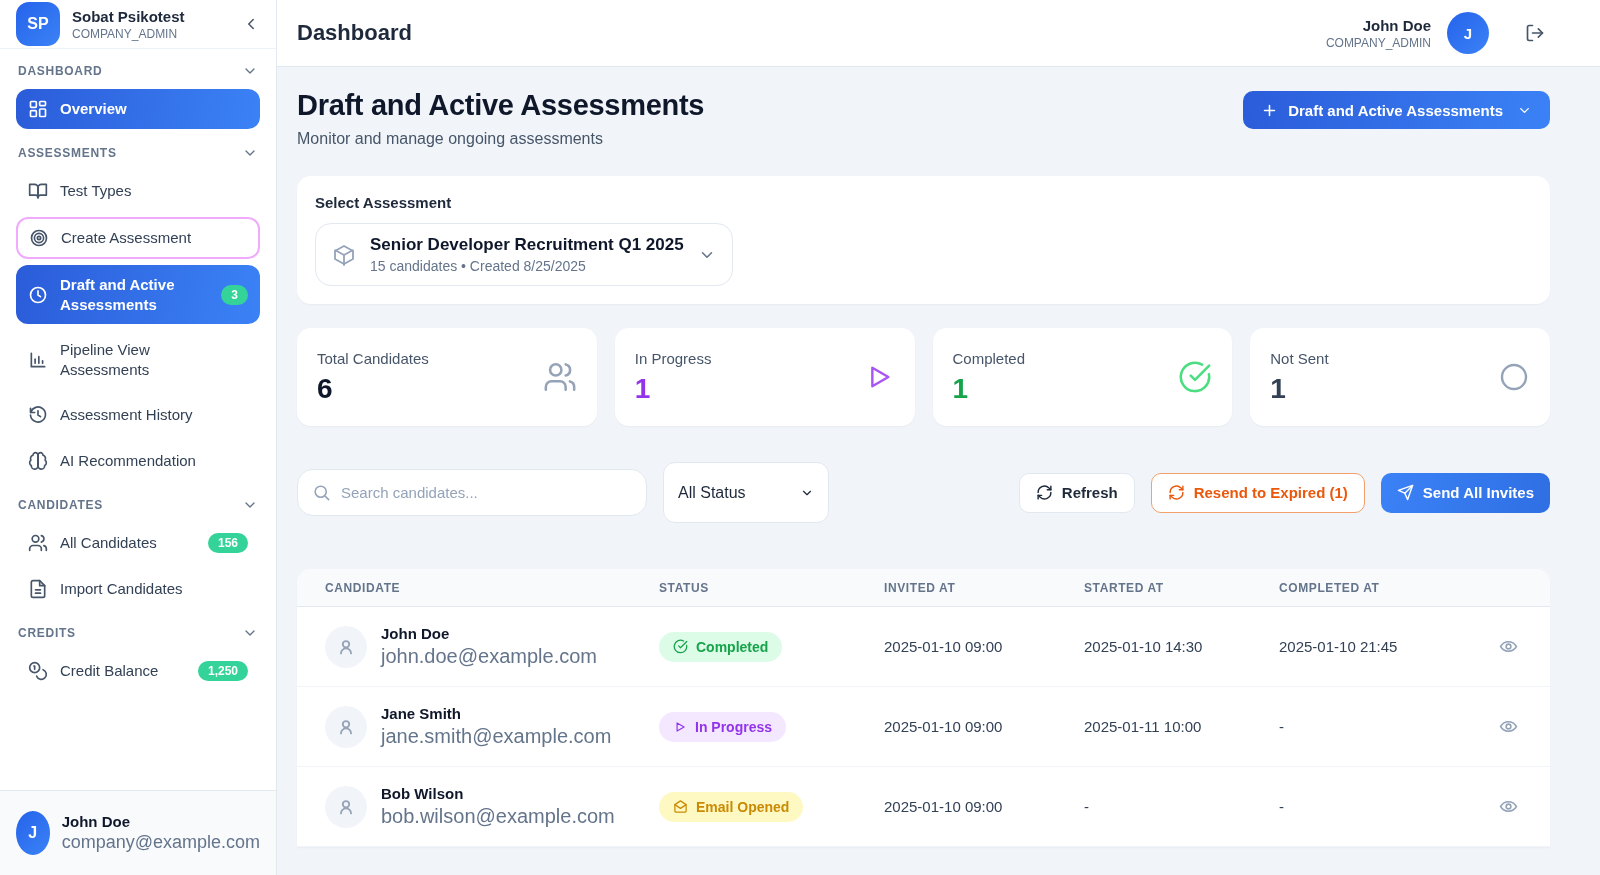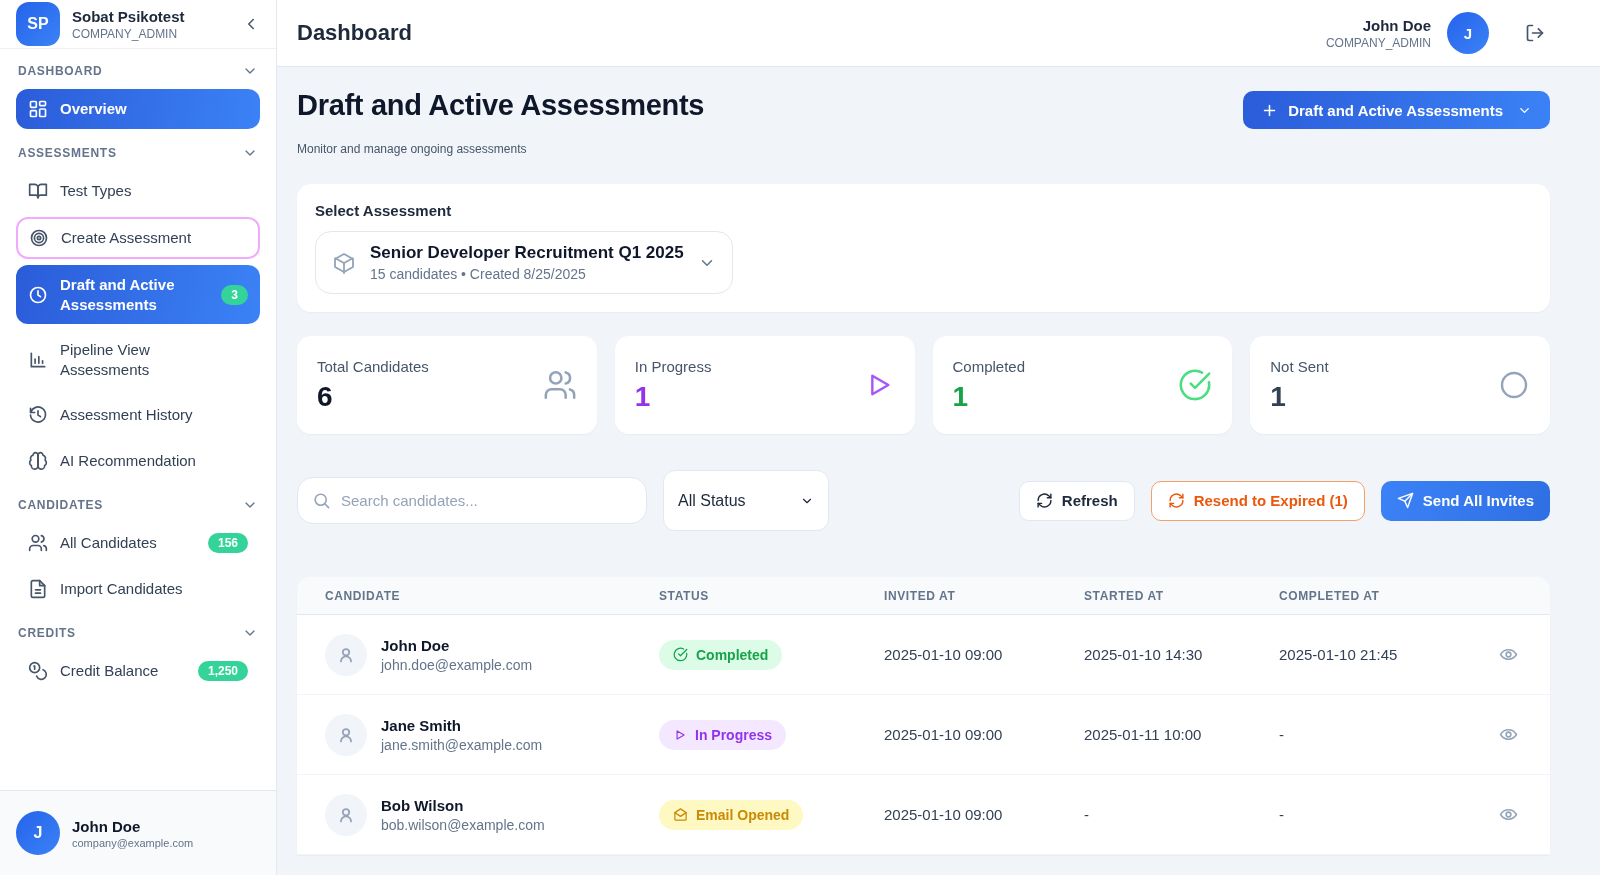--- a/index.html
+++ b/index.html
@@ -24,37 +24,37 @@
   .nav-item { display:flex; align-items:center; gap:12px; padding:10px 12px; border-radius:12px; color:#334155; font-size:15px; font-weight:500; margin-bottom:6px; cursor:pointer; }
   .nav-item .nicon { color:#475569; flex:0 0 auto; }
   .nav-item.active { background:linear-gradient(100deg,#2b5cd9,#3b82f6); color:#fff; font-weight:600; }
   .nav-item.active .nicon { color:#fff; }
   .nav-item.outlined { border:2px solid #f0abfc; padding:9px 11px; background:#fff; }
   .nav-label { line-height:1.3; }
   .badge { margin-left:auto; background:#34d399; color:#fff; font-size:12px; font-weight:700; padding:3px 10px; border-radius:999px; }
   .sb-footer { margin-top:auto; border-top:1px solid #e2e8f0; background:#f8fafc; padding:16px; display:flex; align-items:center; gap:12px; height:85px; }
   .sb-avatar { width:44px; height:44px; border-radius:50%; background:linear-gradient(135deg,#2563eb,#3b82f6); color:#fff; font-weight:700; font-size:16px; display:flex; align-items:center; justify-content:center; }
   .sbf-name { font-size:15px; font-weight:700; color:#0f172a; }
-  .sbf-email { font-size:11px; color:#64748b; margin-top:2px; }
+  .sbf-email { font-size:18px; color:#64748b; margin-top:2px; }
 
   
   .main { flex:1; display:flex; flex-direction:column; min-width:0; }
   .topbar { height:67px; background:#fff; border-bottom:1px solid #e2e8f0; display:flex; align-items:center; padding:0 55px 0 20px; }
   .topbar-title { font-size:22px; font-weight:700; color:#1e293b; }
   .topbar-right { margin-left:auto; display:flex; align-items:center; gap:16px; }
   .tb-usertext { text-align:right; }
   .tb-name { font-size:15px; font-weight:700; color:#1e293b; }
   .tb-role { font-size:12px; color:#64748b; margin-top:2px; }
   .tb-avatar { width:42px; height:42px; border-radius:50%; background:linear-gradient(135deg,#2563eb,#3b82f6); color:#fff; font-weight:700; font-size:15px; display:flex; align-items:center; justify-content:center; }
   .logout-btn { color:#475569; margin-left:20px; cursor:pointer; }
 
   .content { flex:1; overflow:hidden; padding:22px 50px 0 20px; }
   .page-head { display:flex; align-items:flex-start; justify-content:space-between; }
   .page-title { font-size:29px; font-weight:800; color:#0f172a; letter-spacing:-.01em; }
-  .page-sub { font-size:12px; color:#475569; margin-top:20px; }
+  .page-sub { font-size:16px; color:#475569; margin-top:8px; }
   .primary-btn { background:linear-gradient(100deg,#2b5cd9,#3b82f6); color:#fff; border:none; border-radius:10px; height:38px; padding:0 18px; display:flex; align-items:center; gap:10px; font-size:15px; font-weight:600; font-family:inherit; cursor:pointer; margin-top:2px; }
 
   .select-card { background:#fff; border-radius:14px; padding:18px; margin-top:28px; box-shadow:0 1px 2px rgba(15,23,42,.04); }
   .select-label { font-size:15px; font-weight:700; color:#1e293b; }
   .select-box { margin-top:12px; width:418px; border:1px solid #e2e8f0; border-radius:16px; padding:11px 16px; display:flex; align-items:center; gap:14px; cursor:pointer; }
   .sel-icon { color:#94a3b8; }
   .sel-title { font-size:17px; font-weight:700; color:#0f172a; }
   .sel-meta { font-size:14px; color:#64748b; margin-top:3px; }
   .sel-chevron { margin-left:auto; color:#64748b; }
 
@@ -77,21 +77,21 @@
   .btn-resend { background:#fff; border-color:#f3a06a; color:#ea580c; }
   .btn-send { background:linear-gradient(100deg,#3b82f6,#2f6fe4); color:#fff; border:none; }
 
   .table-card { background:#fff; border-radius:14px 14px 0 0; margin-top:46px; overflow:hidden; box-shadow:0 1px 2px rgba(15,23,42,.04); }
   .t-head, .t-row { display:grid; grid-template-columns:334px 225px 200px 195px 180px 1fr; align-items:center; padding-left:28px; }
   .t-head { height:38px; background:#f8fafc; border-bottom:1px solid #e2e8f0; color:#64748b; font-size:12px; font-weight:700; letter-spacing:.05em; }
   .t-row { height:80px; border-bottom:1px solid #f1f5f9; }
   .cand-cell { display:flex; align-items:center; gap:14px; }
   .cand-avatar { width:42px; height:42px; border-radius:50%; background:#f1f5f9; color:#94a3b8; display:flex; align-items:center; justify-content:center; }
   .cand-name { font-size:15px; font-weight:700; color:#0f172a; }
-  .cand-email { font-size:14px; color:#64748b; margin-top:3px; }
+  .cand-email { font-size:20px; color:#64748b; margin-top:3px; }
   .pill { display:inline-flex; align-items:center; gap:8px; padding:7px 14px; border-radius:999px; font-size:14px; font-weight:600; }
   .pill-completed { background:#dcfce7; color:#16a34a; }
   .pill-inprogress { background:#f3e8ff; color:#9333ea; }
   .pill-emailopened { background:#fef9c3; color:#ca8a04; }
   .date-cell { font-size:15px; color:#334155; }
   .action-cell { display:flex; justify-content:flex-end; padding-right:32px; }
   .eye-btn { color:#94a3b8; cursor:pointer; }
 </style>
 </head>
 <body>

